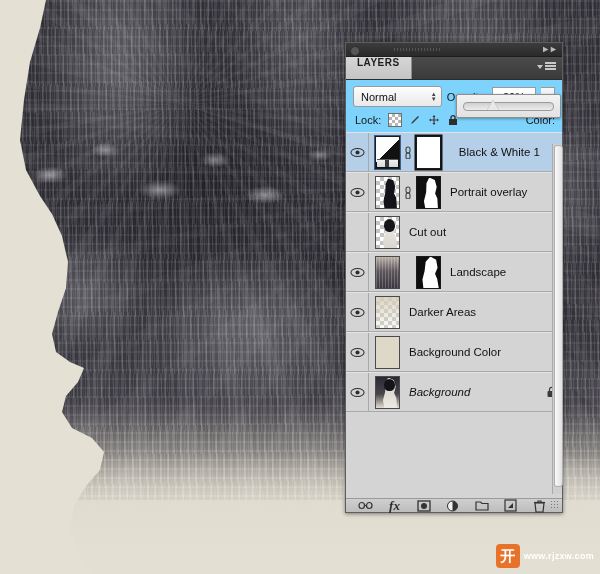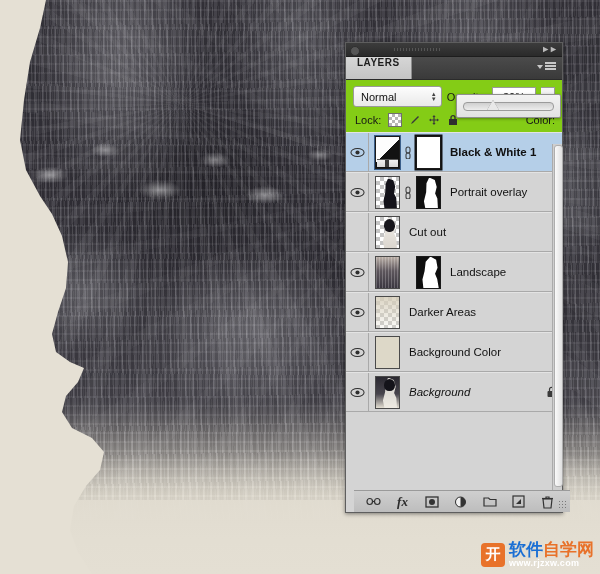--- a/index.html
+++ b/index.html
@@ -118,21 +118,21 @@
     color:#1d1d1d;font-size:10px;font-weight:bold;letter-spacing:.5px;
     border-right:1px solid #8d8d8d;
   }
   .tab-empty{flex:1;}
   .panel-menu{position:absolute;right:6px;top:5px;display:flex;align-items:center;gap:2px;}
   .menu-tri{width:0;height:0;border-left:3.5px solid transparent;border-right:3.5px solid transparent;
             border-top:4px solid #c8c8c8;}
   .menu-lines{width:11px;height:9px;
               background:repeating-linear-gradient(180deg,#c8c8c8 0 1.5px,transparent 1.5px 3px);}
 
-  .panel-body{background:#84cc16;padding:0;}
+  .panel-body{background:#7dd3fc;padding:0;}
 
   .mode-row{
     display:flex;align-items:center;gap:5px;padding:6px 7px 3px 7px;
   }
   .blend-select{
     flex:1;height:19px;background:linear-gradient(180deg,#fdfdfd,#e9e9e9);
     border:1px solid #9a9a9a;border-radius:3px;
     display:flex;align-items:center;justify-content:space-between;
     padding:0 4px 0 7px;font-size:11px;color:#111;
     box-shadow:inset 0 1px 0 #fff;
@@ -202,21 +202,21 @@
   .link-ico{width:8px;height:13px;opacity:.85;}
   .mask-thumb{
     width:25px;height:33px;border:1px solid #1a1a1a;background:#fff;
     position:relative;overflow:hidden;box-sizing:border-box;
   }
   .mask-thumb.selected-outline{box-shadow:0 0 0 1.5px #111;}
   .layer-name{
     flex:1;padding-left:9px;font-size:11.5px;color:#111;
     white-space:nowrap;overflow:hidden;text-overflow:ellipsis;
   }
-  .layer-name.bold{font-weight:bold;}
+  .layer-name.bold{font-weight:normal;text-align:right;}
   .layer-name.italic{font-style:italic;}
   .lock-badge{width:22px;display:flex;align-items:center;justify-content:center;}
 
   
   .t-bw{background:linear-gradient(135deg,#fdfdfd 0 48%, #121212 48% 100%);}
   .t-bw-slider{
     position:absolute;left:1px;right:1px;bottom:1px;height:7px;
     background:linear-gradient(180deg,#f0f0f0,#d8d8d8);border-top:1px solid #5a5a5a;
   }
   .t-bw-slider::after{
@@ -286,21 +286,21 @@
   .panel-scrollbar{
     position:absolute;right:0;top:101px;width:9px;height:350px;
     background:#cfcfcf;border-left:1px solid #ababab;
   }
   .panel-scroll-thumb{
     position:absolute;left:1px;top:1px;width:7px;height:340px;
     background:linear-gradient(90deg,#fafafa,#e0e0e0);border:1px solid #aeaeae;border-radius:3px;
   }
 
   .panel-footer{
-    position:absolute;left:8px;bottom:0;width:100%;height:22px;
+    position:absolute;left:0;bottom:0;width:100%;height:14px;
     background:linear-gradient(180deg,#cfcfcf,#bdbdbd);
     border-top:1px solid #9a9a9a;
     display:flex;align-items:center;gap:14px;padding:0 12px;box-sizing:border-box;
   }
   .footer-ico{width:15px;height:15px;display:flex;align-items:center;justify-content:center;color:#2b2b2b;}
   .grip-dots{
     position:absolute;right:3px;bottom:3px;width:9px;height:9px;
     background-image:radial-gradient(#7a7a7a 40%, transparent 41%);
     background-size:3px 3px;
   }
@@ -312,21 +312,20 @@
   <div class="art-bg"></div>
   <div class="forest"></div>
   <div class="forest2"></div>
   <div class="snowband"></div>
   <div class="ground"></div>
   <div class="head-mask"></div>
 
   <div class="watermark">
     <div class="wm-logo">开</div>
     <div class="wm-text">
-      <div class="wm-cn"><span>软件</span><i>自学网</i></div>
       <div class="wm-url">www.rjzxw.com</div>
     </div>
   </div>
 </div>
 
 <div id="layers-panel">
 
   <div class="panel-titlebar">
     <div class="tb-dot"></div>
     <div class="tb-grip"></div>

